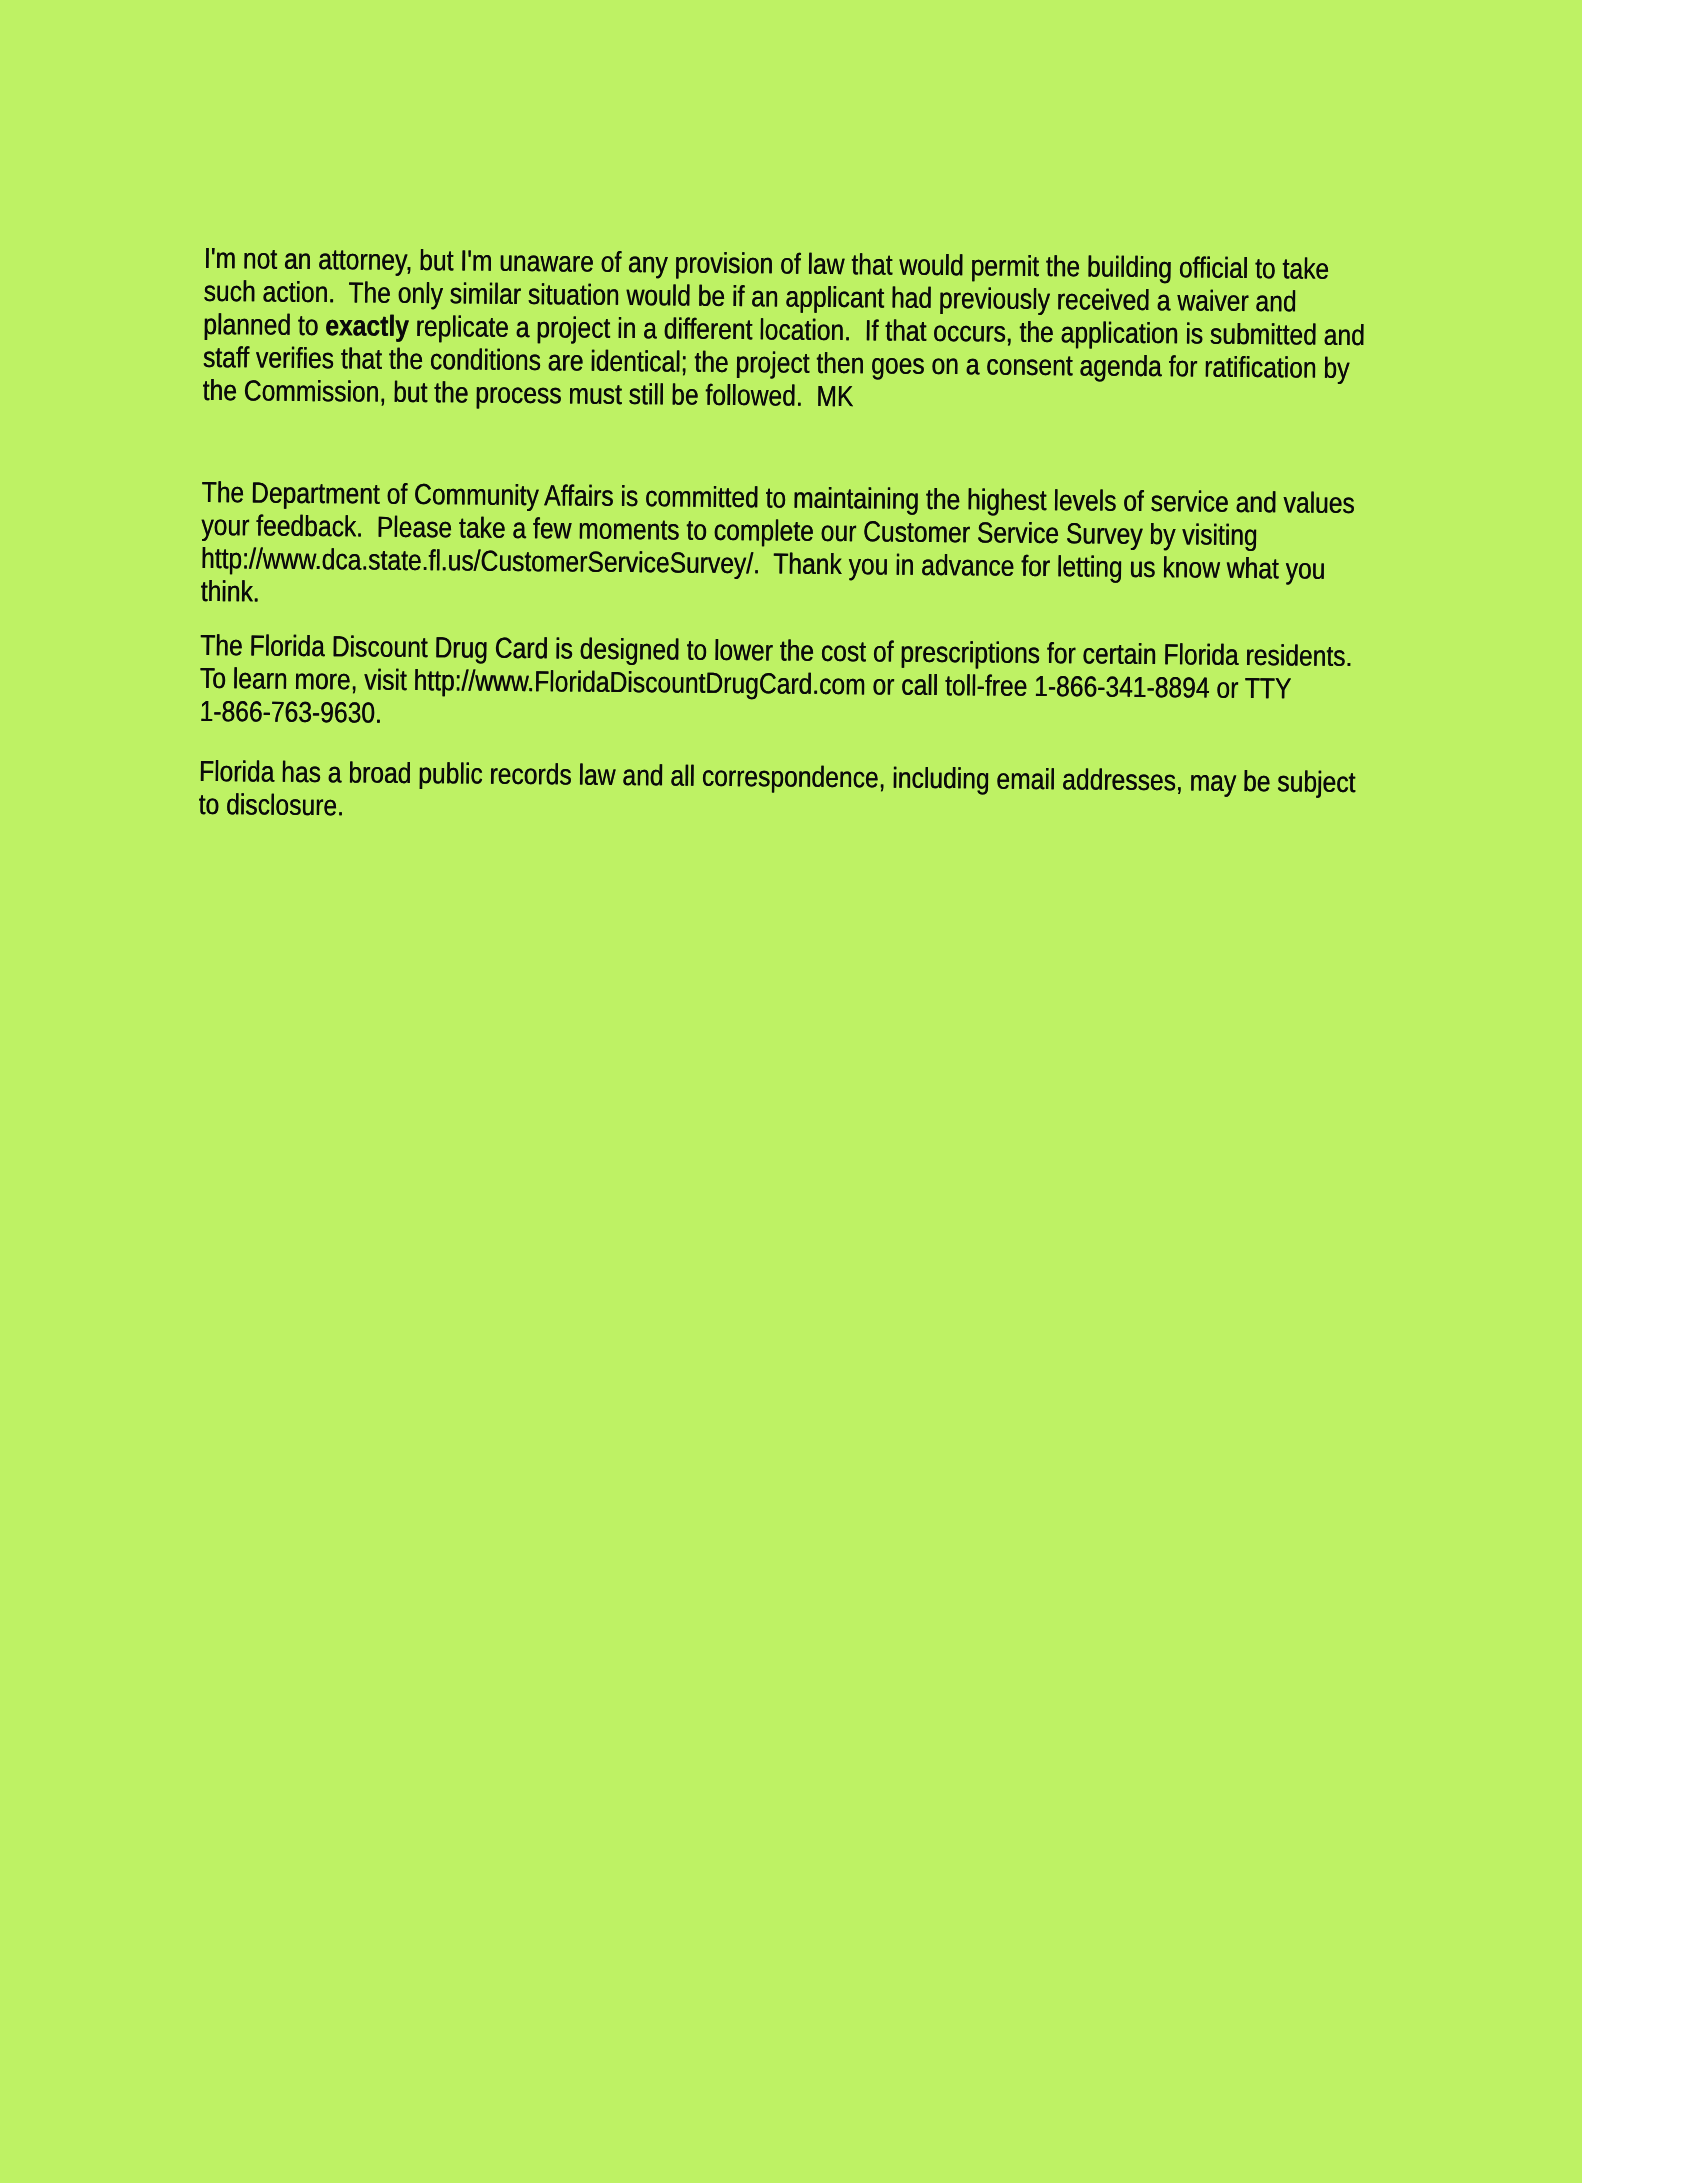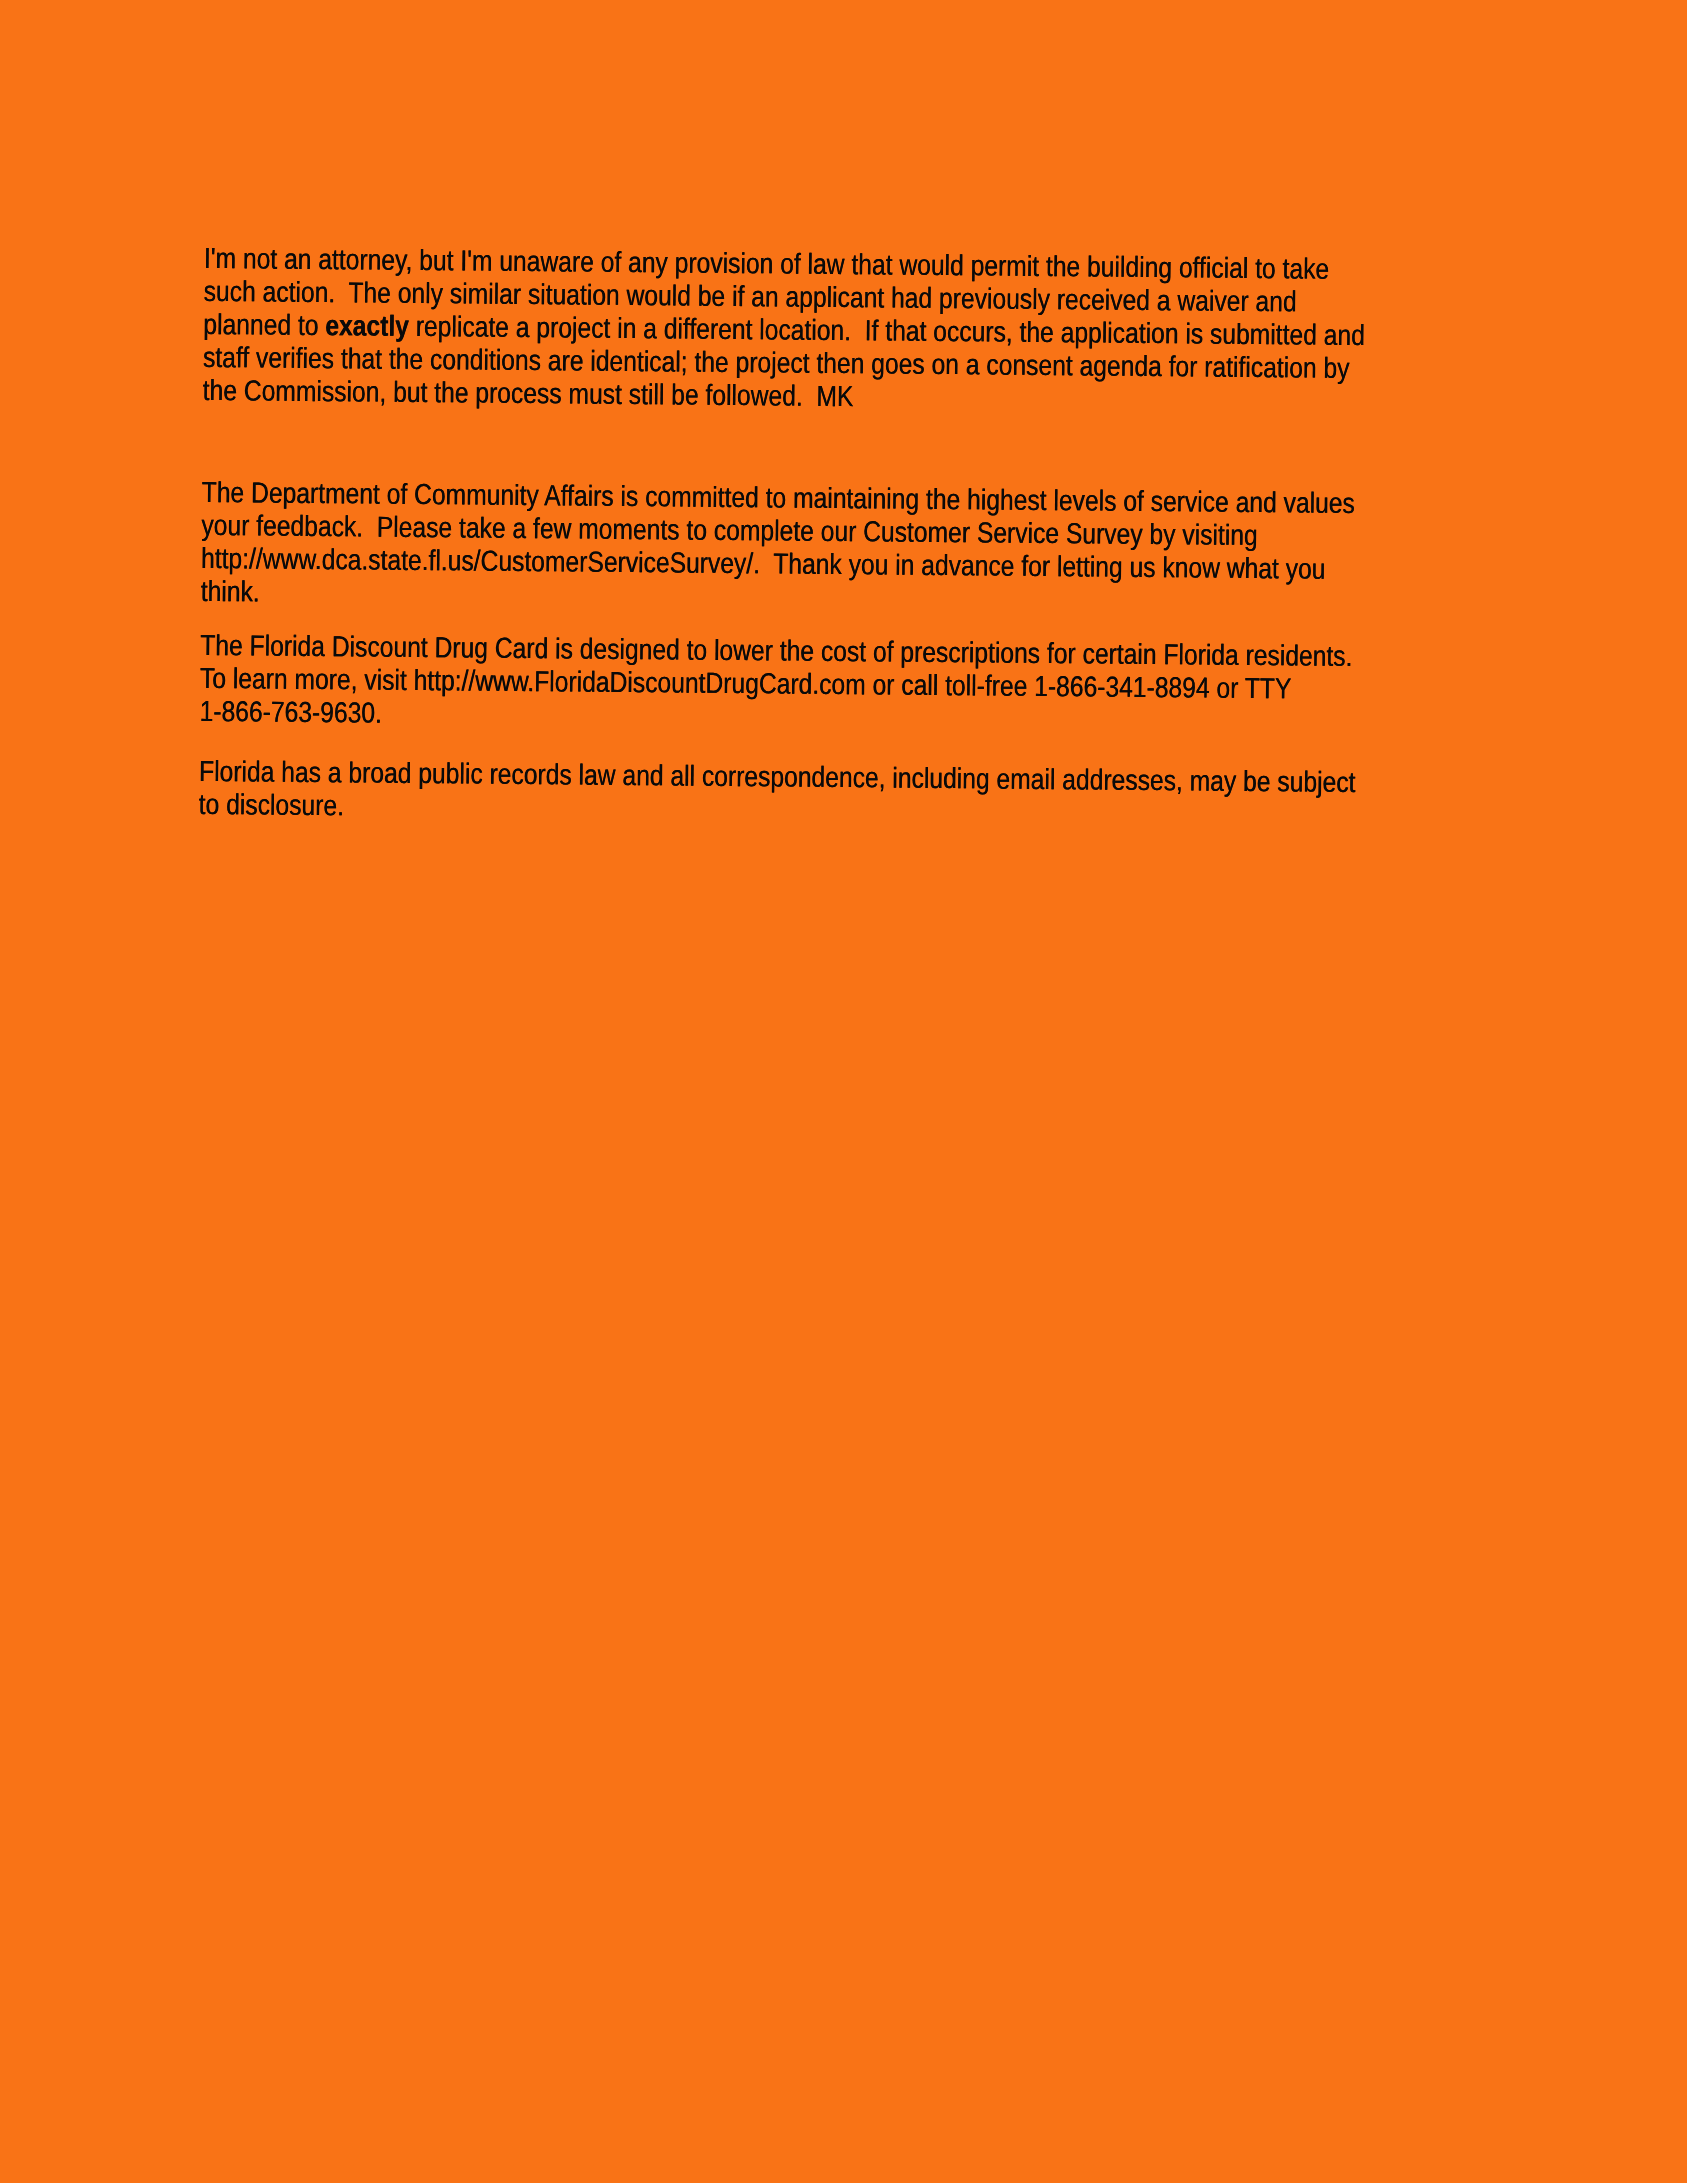--- a/index.html
+++ b/index.html
@@ -2,25 +2,26 @@
 <html style="font-size:10.6px"><head>
 <meta charset="utf-8">
 <style>
   html, body {
     margin: 0;
     padding: 0;
     background: #ffffff;
   }
   .page {
     position: relative;
-    width: 1687px;
+    width: 1550px;
     height: 2183px;
-    background: #f97316;
+    background: #bef264;
     overflow: hidden;
     font-family: "Liberation Sans", sans-serif;
+    padding-left: 32px;
   }
   .text-block {
     position: absolute;
     left: 204px;
     top: 242px;
     width: 1535px;
     transform: rotate(0.55deg) scaleX(0.85);
     transform-origin: 0 0;
     color: #0a0a0a;
     font-size: 29px;

